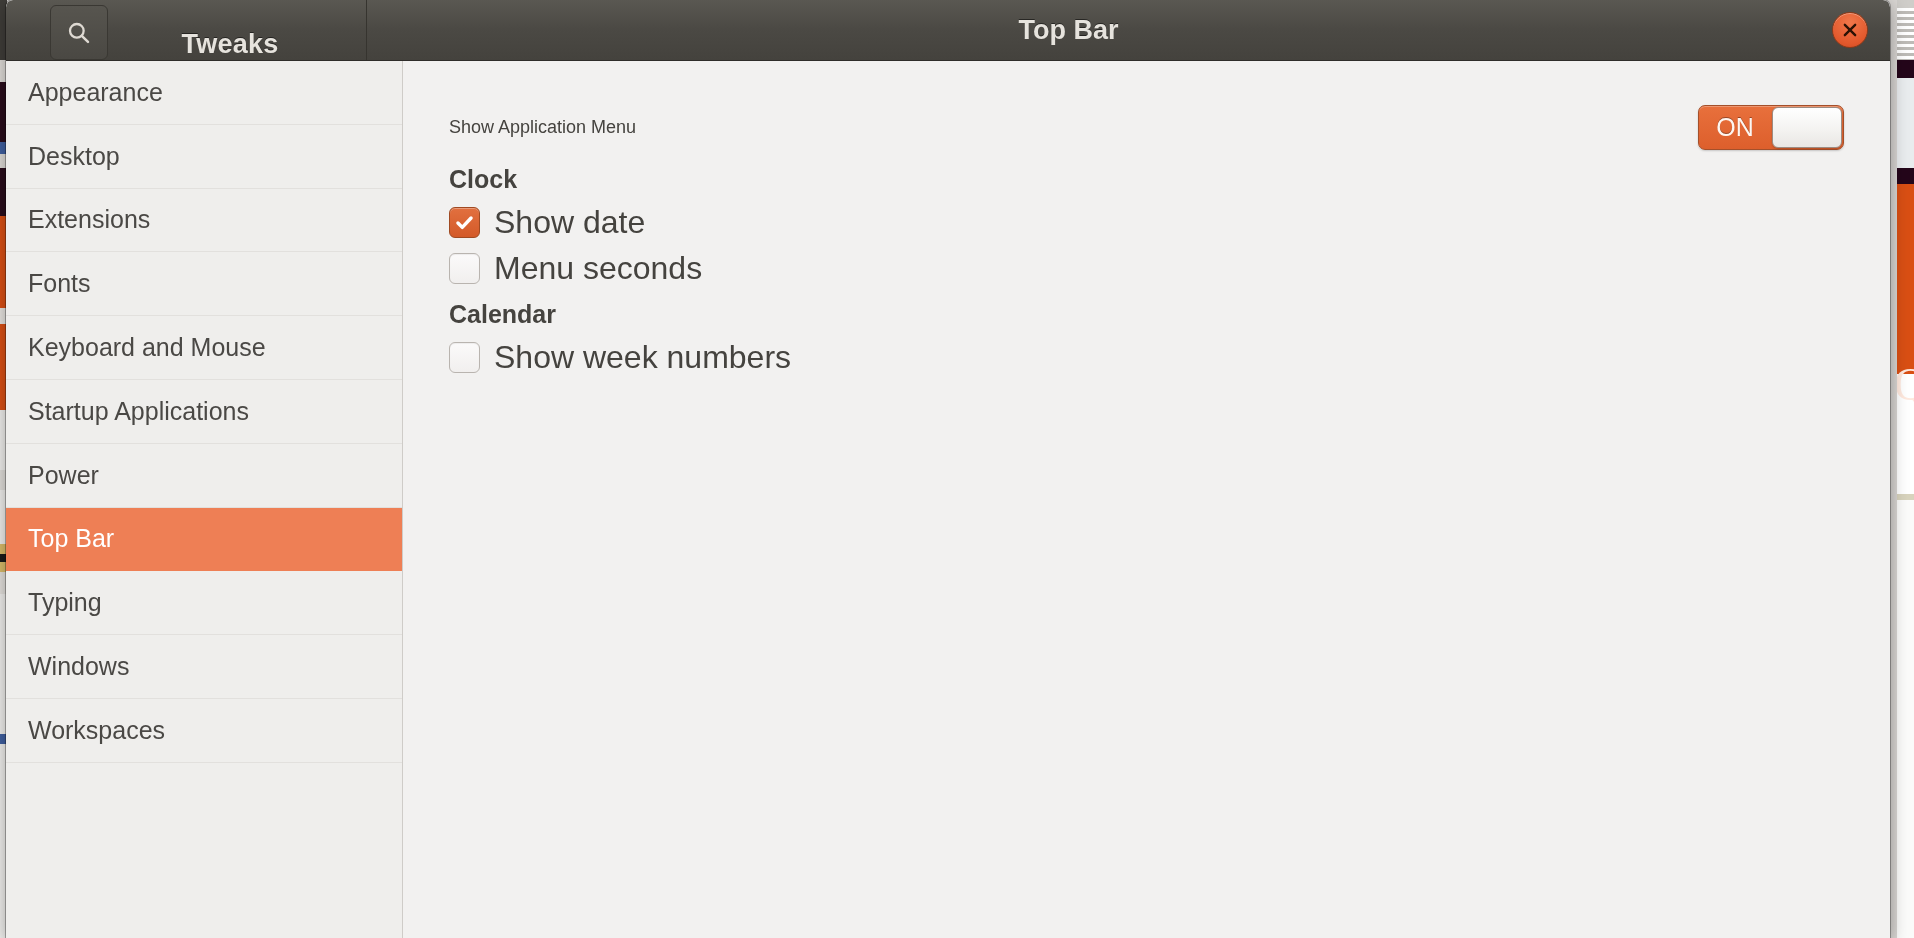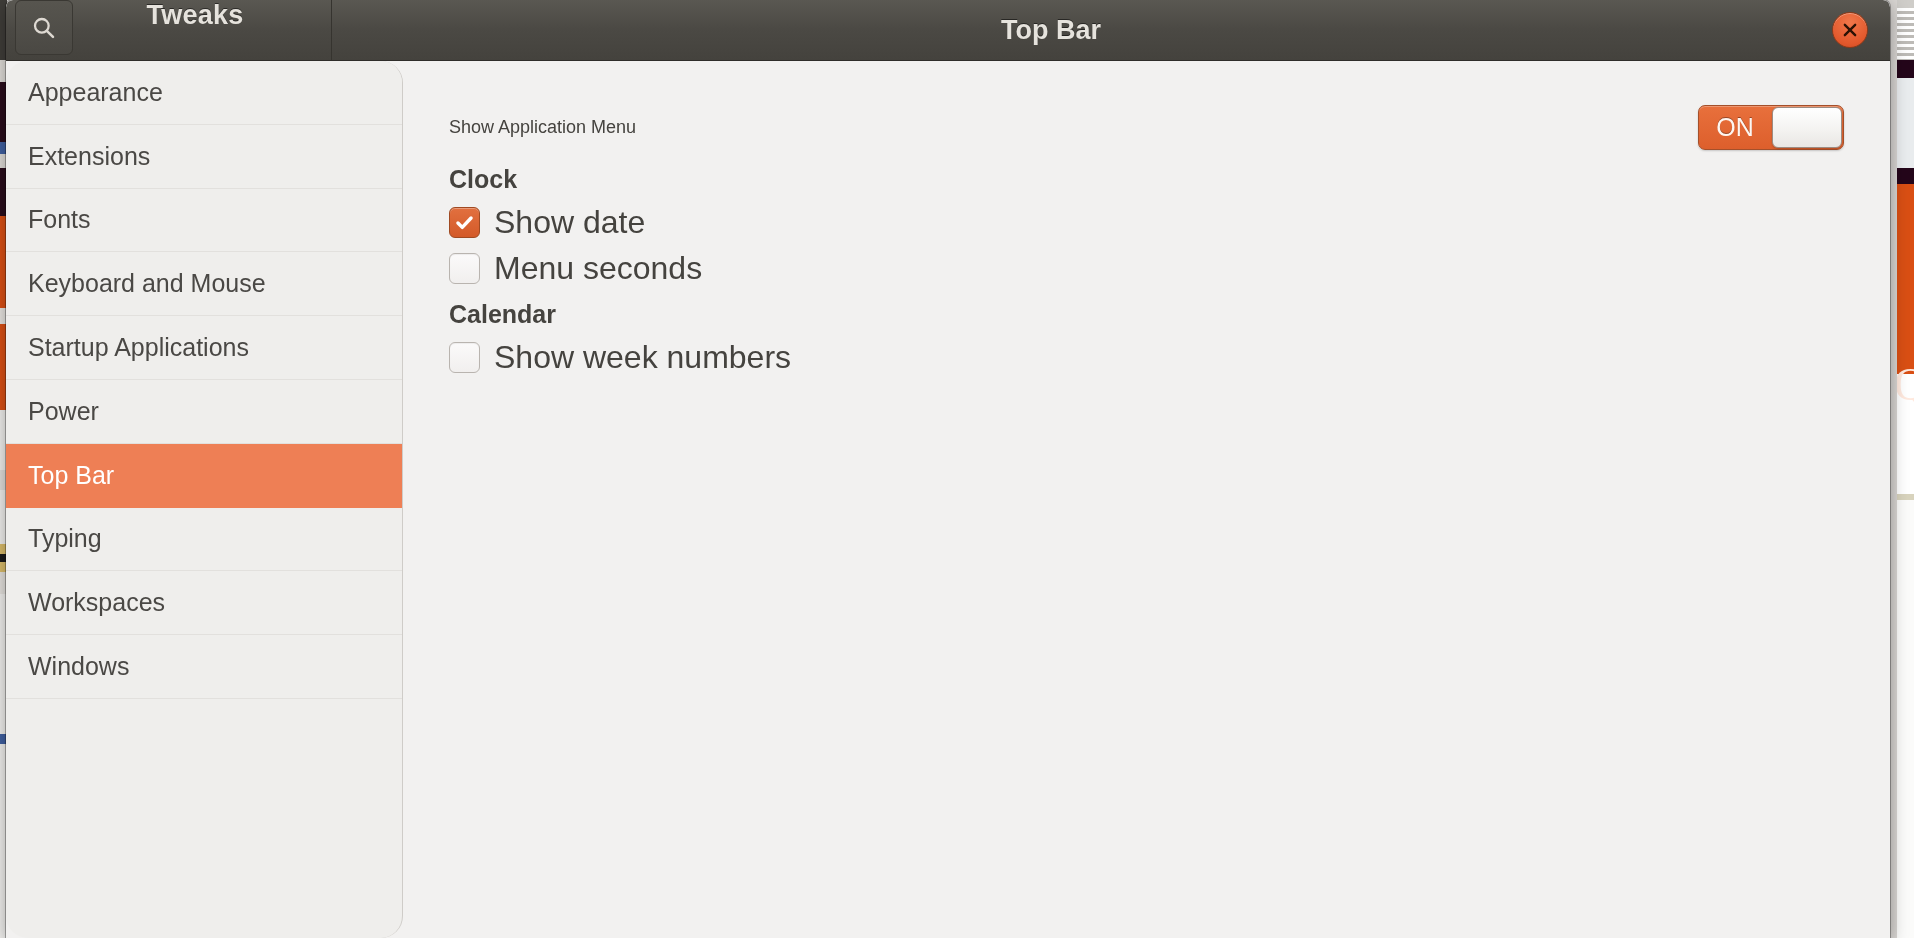--- a/index.html
+++ b/index.html
@@ -70,23 +70,24 @@
     align-items: center;
     background: linear-gradient(to bottom, #5a5852 0%, #4b4944 48%, #44423d 100%);
     border-bottom: 1px solid #2f2d2a;
     border-radius: 7px 7px 0 0;
   }
 
   #headerbar-left {
     width: 326px;
     height: 100%;
     display: flex;
-    align-items: flex-start;
+    align-items: flex-end;
     border-right: 1px solid #36342f;
     position: relative;
+    margin-left: 35px;
   }
 
   .search-button {
     margin-left: 9px;
     width: 58px;
     height: 55px;
     border-radius: 6px;
     background: linear-gradient(to bottom, #57554f 0%, #4a4843 100%);
     border: 1px solid #3a3833;
     display: flex;
@@ -151,21 +152,20 @@
   }
 
   
   #sidebar {
     width: 397px;
     flex: 0 0 397px;
     background: #efeeec;
     border-right: 1px solid #cfccc8;
     overflow-y: auto;
     overflow-x: hidden;
-    border-radius: 22px;
   }
 
   .sidebar-item {
     height: 63.8px;
     display: flex;
     align-items: center;
     padding-left: 22px;
     font-size: 25px;
     color: #4a4845;
     border-bottom: 1px solid #e2e0dd;
@@ -348,20 +348,23 @@
       </div>
     </div>
 
     <div id="window-body">
 
       <div id="sidebar">
           <div class="sidebar-item">
             <span>Appearance</span>
           </div>
           <div class="sidebar-item">
+            <span>Desktop</span>
+          </div>
+          <div class="sidebar-item">
             <span>Extensions</span>
           </div>
           <div class="sidebar-item">
             <span>Fonts</span>
           </div>
           <div class="sidebar-item">
             <span>Keyboard and Mouse</span>
           </div>
           <div class="sidebar-item">
             <span>Startup Applications</span>
@@ -369,24 +372,24 @@
           <div class="sidebar-item">
             <span>Power</span>
           </div>
           <div class="sidebar-item selected">
             <span>Top Bar</span>
           </div>
           <div class="sidebar-item">
             <span>Typing</span>
           </div>
           <div class="sidebar-item">
+            <span>Windows</span>
+          </div>
+          <div class="sidebar-item">
             <span>Workspaces</span>
-          </div>
-          <div class="sidebar-item">
-            <span>Windows</span>
           </div>
         </div>
 
       <div id="content">
 
         <div class="setting-row">
           <div class="setting-label">Show Application Menu</div>
           <div class="toggle-switch">
             <span class="toggle-label-on">ON</span>
             <span class="toggle-knob"></span>

